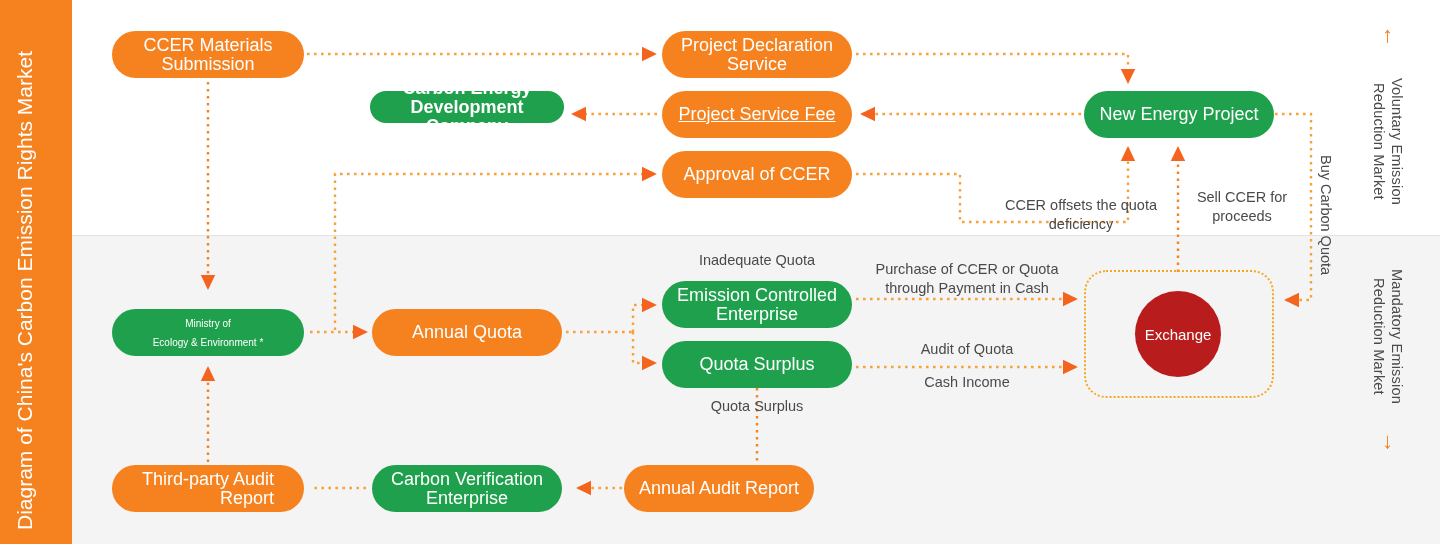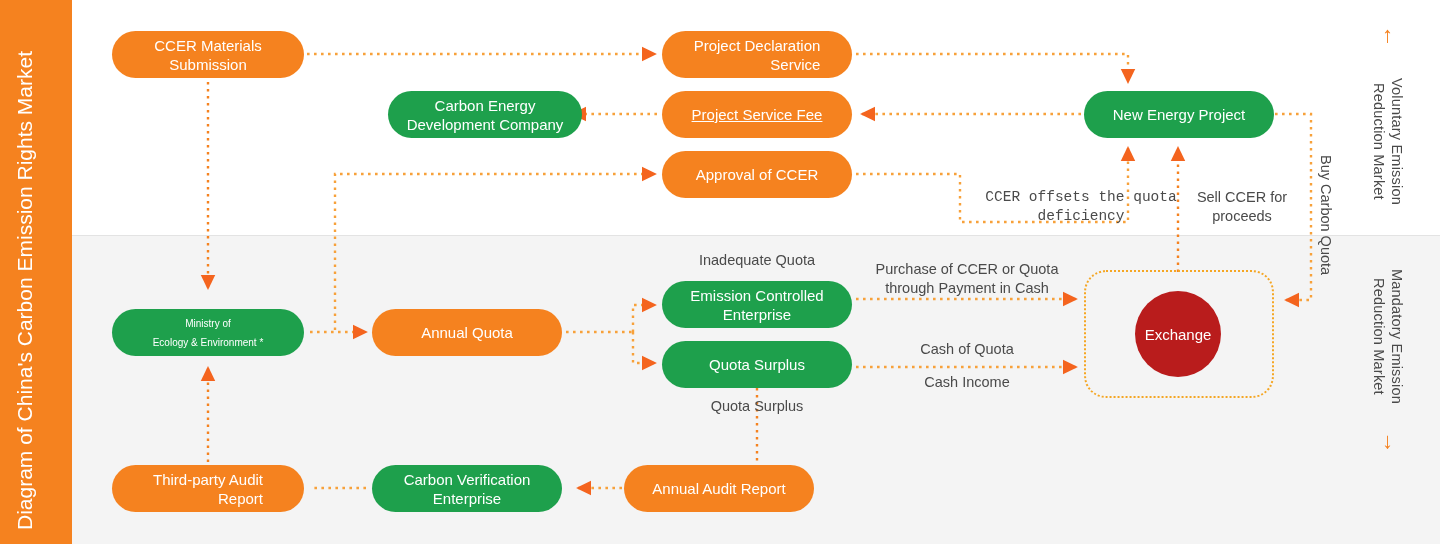--- a/index.html
+++ b/index.html
@@ -14,21 +14,21 @@
   
   .titlebar{position:absolute;left:0;top:0;width:72px;height:544px;background:#f5821f;}
   .vbox{position:absolute;writing-mode:vertical-rl;}
 
   
   .market-label{position:absolute;writing-mode:vertical-rl;color:#4a4a4a;font-size:14.5px;line-height:18px;letter-spacing:.2px;text-align:center;}
   .arrow-glyph{position:absolute;color:#f5821f;font-size:22px;line-height:22px;font-weight:bold;}
 
   
   .node{position:absolute;display:flex;align-items:center;justify-content:center;text-align:center;
-        color:#ffffff;font-size:15px;line-height:19px;border-radius:999px;box-sizing:border-box;padding:4px 10px;}
+        color:#ffffff;font-size:18px;line-height:19px;border-radius:999px;box-sizing:border-box;padding:4px 10px;}
   .node.orange{background:#f5821f;}
   .node.green{background:#1ea04c;}
   .circle-node{position:absolute;border-radius:50%;background:#b91c1c;color:#fff;display:flex;align-items:center;justify-content:center;font-size:15px;}
   .dashed-box{position:absolute;border:2px dotted #f5a623;border-radius:22px;box-sizing:border-box;}
 
   
   .elabel{position:absolute;color:#4a4a4a;font-size:14.5px;line-height:19px;text-align:center;white-space:pre-line;}
   .elabel.vert{writing-mode:vertical-rl;white-space:nowrap;}
 
   svg.edges{position:absolute;left:0;top:0;width:1440px;height:544px;pointer-events:none;}
@@ -88,24 +88,24 @@
     <path class="ln amber" d="M657,488 L578,488" marker-end="url(#ar)"></path>
 
     <path class="ln amber" d="M366,488 L312,488"></path>
 
     <path class="ln" d="M208,462 L208,368" marker-end="url(#ar)"></path>
   </svg>
 
   <div class="node orange" style="left: 112px; top: 31px; width: 192px; height: 47px; white-space: pre-line;">CCER Materials
 Submission</div>
 
-  <div class="node orange" style="left: 662px; top: 31px; width: 190px; height: 47px; white-space: pre-line; text-align: right;">Project Declaration
+  <div class="node orange" style="left: 662px; top: 31px; width: 190px; height: 47px; white-space: pre-line;">Project Declaration
 Service</div>
 
-  <div class="node green" style="left: 388px; top: 91px; width: 194px; height: 47px; white-space: pre-line;">Carbon Energy
+  <div class="node green" style="left: 370px; top: 91px; width: 194px; height: 32px; white-space: pre-line; font-weight: bold;">Carbon Energy
 Development Company</div>
 
   <div class="node orange" style="left: 662px; top: 91px; width: 190px; height: 47px; white-space: pre-line; text-decoration: underline;">Project Service Fee</div>
 
   <div class="node green" style="left: 1084px; top: 91px; width: 190px; height: 47px; white-space: pre-line;">New Energy Project</div>
 
   <div class="node orange" style="left: 662px; top: 151px; width: 190px; height: 47px; white-space: pre-line;">Approval of CCER</div>
 
   <div class="node green" style="left: 112px; top: 309px; width: 192px; height: 47px; font-size: 10px; white-space: pre-line;">Ministry of
 Ecology &amp; Environment *</div>
@@ -121,36 +121,36 @@
   <div class="circle-node" style="left:1135px;top:291px;width:86px;height:86px;">Exchange</div>
 
   <div class="node orange" style="left: 112px; top: 465px; width: 192px; height: 47px; white-space: pre-line; text-align: right;">Third-party Audit
 Report</div>
 
   <div class="node green" style="left: 372px; top: 465px; width: 190px; height: 47px; white-space: pre-line;">Carbon Verification
 Enterprise</div>
 
   <div class="node orange" style="left: 624px; top: 465px; width: 190px; height: 47px; white-space: pre-line;">Annual Audit Report</div>
 
-  <div class="elabel" style="left: 980px; top: 188px; width: 202px; white-space: pre-line; font-family: Liberation Mono, monospace;">CCER offsets the quota
+  <div class="elabel" style="left: 980px; top: 196px; width: 202px; white-space: pre-line;">CCER offsets the quota
 deficiency</div>
 
   <div class="elabel" style="left: 1190px; top: 188px; width: 104px; white-space: pre-line;">Sell CCER for
 proceeds</div>
 
   <div class="elabel vert" style="left: 1316px; top: 140px; height: 150px; white-space: nowrap;">Buy Carbon Quota</div>
 
   <div class="elabel" style="left: 662px; top: 251px; width: 190px; white-space: pre-line;">Inadequate Quota</div>
 
   <div class="elabel" style="left: 662px; top: 397px; width: 190px; white-space: pre-line;">Quota Surplus</div>
 
   <div class="elabel" style="left: 862px; top: 260px; width: 210px; white-space: pre-line;">Purchase of CCER or Quota
 through Payment in Cash</div>
 
-  <div class="elabel" style="left: 862px; top: 340px; width: 210px; white-space: pre-line;">Cash of Quota</div>
+  <div class="elabel" style="left: 862px; top: 340px; width: 210px; white-space: pre-line;">Audit of Quota</div>
 
   <div class="elabel" style="left: 862px; top: 373px; width: 210px; white-space: pre-line;">Cash Income</div>
 
   <div class="arrow-glyph" style="left:1382px;top:24px;">↑</div>
   <div class="market-label" style="left: 1366px; top: 56px; height: 170px; width: 40px; white-space: pre-line;">Voluntary Emission
 Reduction Market</div>
 
   <div class="market-label" style="left: 1366px; top: 248px; height: 176px; width: 40px; white-space: pre-line;">Mandatory Emission
 Reduction Market</div>
   <div class="arrow-glyph" style="left:1382px;top:430px;">↓</div>

